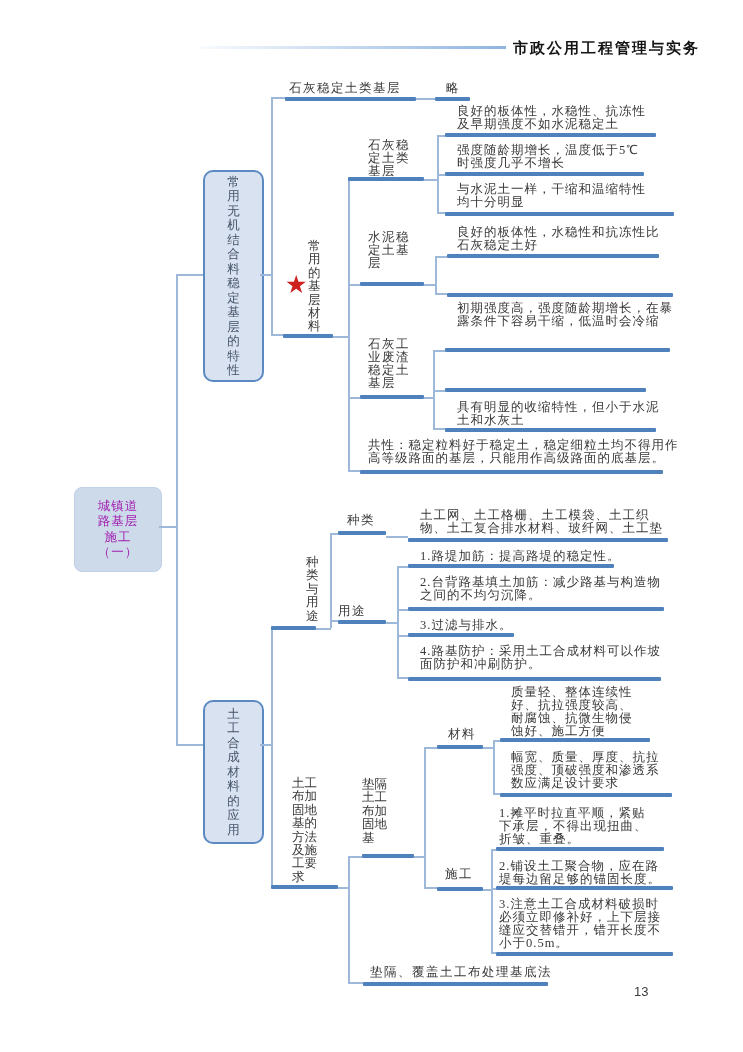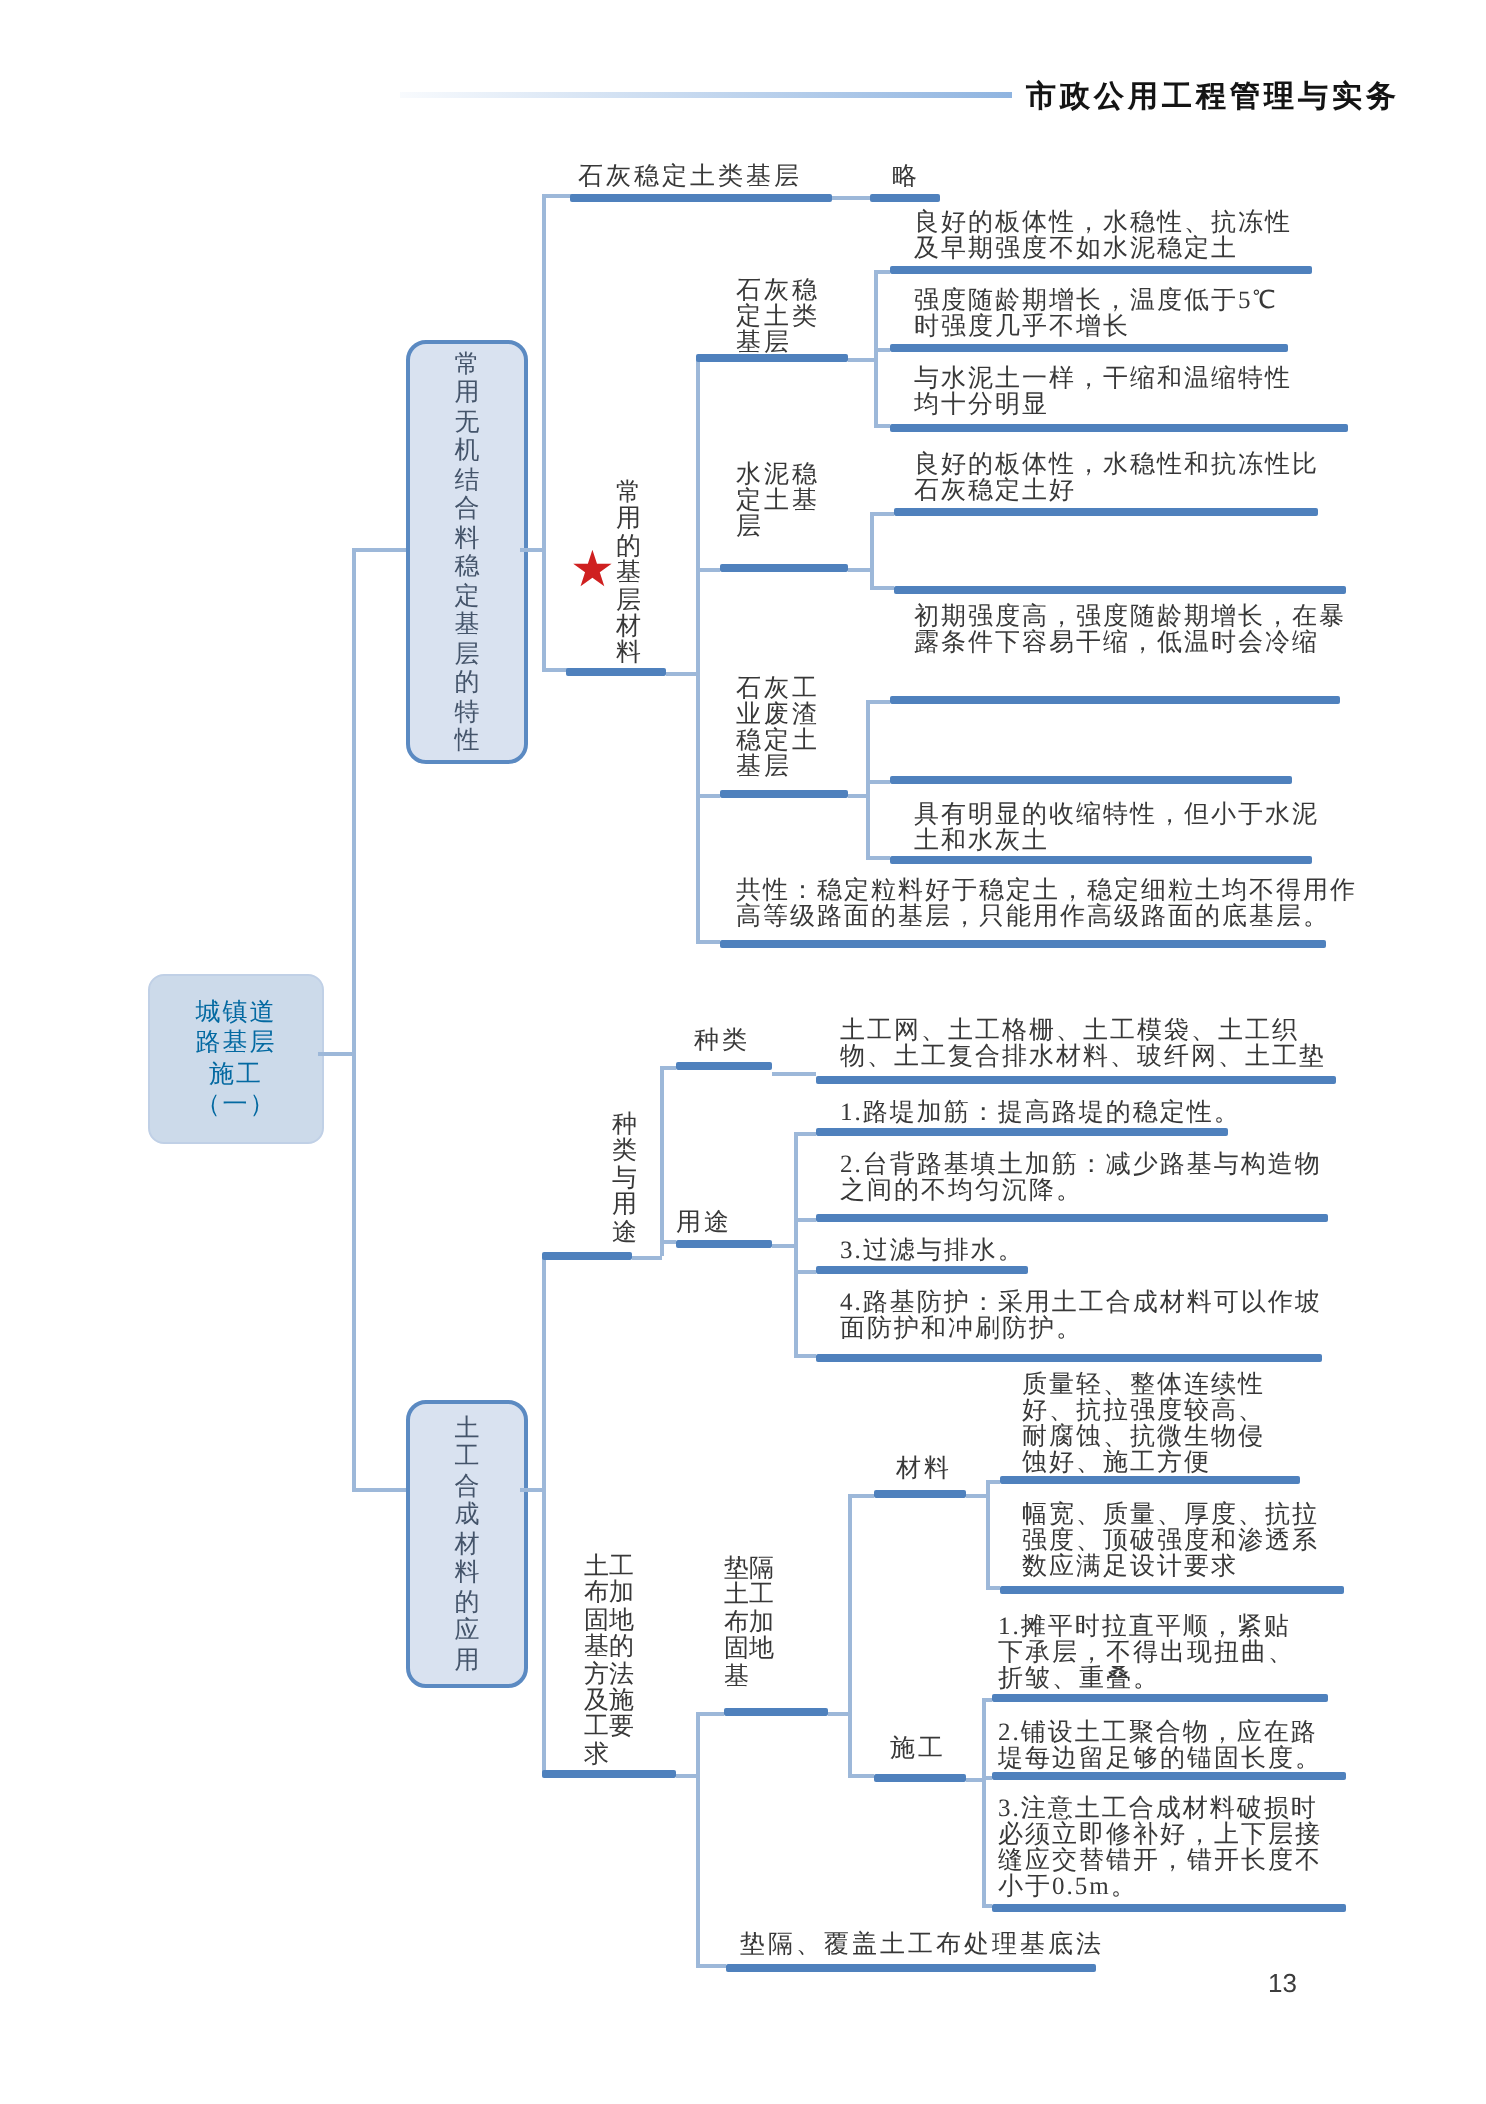--- a/index.html
+++ b/index.html
@@ -19,21 +19,21 @@
   .leaf{position:absolute;font-size:12.5px;line-height:13px;letter-spacing:1px;white-space:pre-line;}
   .hlabel{position:absolute;font-size:12.5px;line-height:13px;letter-spacing:1.5px;white-space:nowrap;}
   .tlabel{position:absolute;font-size:12.5px;line-height:13px;letter-spacing:1.5px;width:44px;word-break:normal;}
   .vcol{position:absolute;font-size:12.5px;line-height:13.4px;letter-spacing:0;width:15px;word-break:break-all;}
   .vcol2{position:absolute;font-size:12.5px;line-height:13.4px;letter-spacing:0;width:27px;word-break:break-all;}
   
   .box{position:absolute;background:#d9e2f0;border:2px solid #5b8ac2;border-radius:10px;
        display:flex;align-items:center;justify-content:center;color:#44546a;}
   .boxtext{font-size:12.5px;line-height:14.5px;width:14px;word-break:break-all;text-align:center;}
   .rootbox{position:absolute;background:#ccdaea;border:1px solid #c0d0e6;border-radius:8px;
-       display:flex;align-items:center;justify-content:center;color:#0369a1;}
+       display:flex;align-items:center;justify-content:center;color:#a21caf;}
   .roottext{font-size:12.5px;line-height:15.5px;letter-spacing:1px;white-space:pre-line;text-align:center;}
   .star{position:absolute;font-family:"DejaVu Sans",sans-serif;font-size:25px;line-height:25px;color:#cf2020;}
 </style>
 </head>
 <body>
 
 <div id="page">
 
   <i class="hline" style="left:200px;top:46px;width:306px;"></i>
   <div class="htitle" style="left:513px;top:39px;">市政公用工程管理与实务</div>

